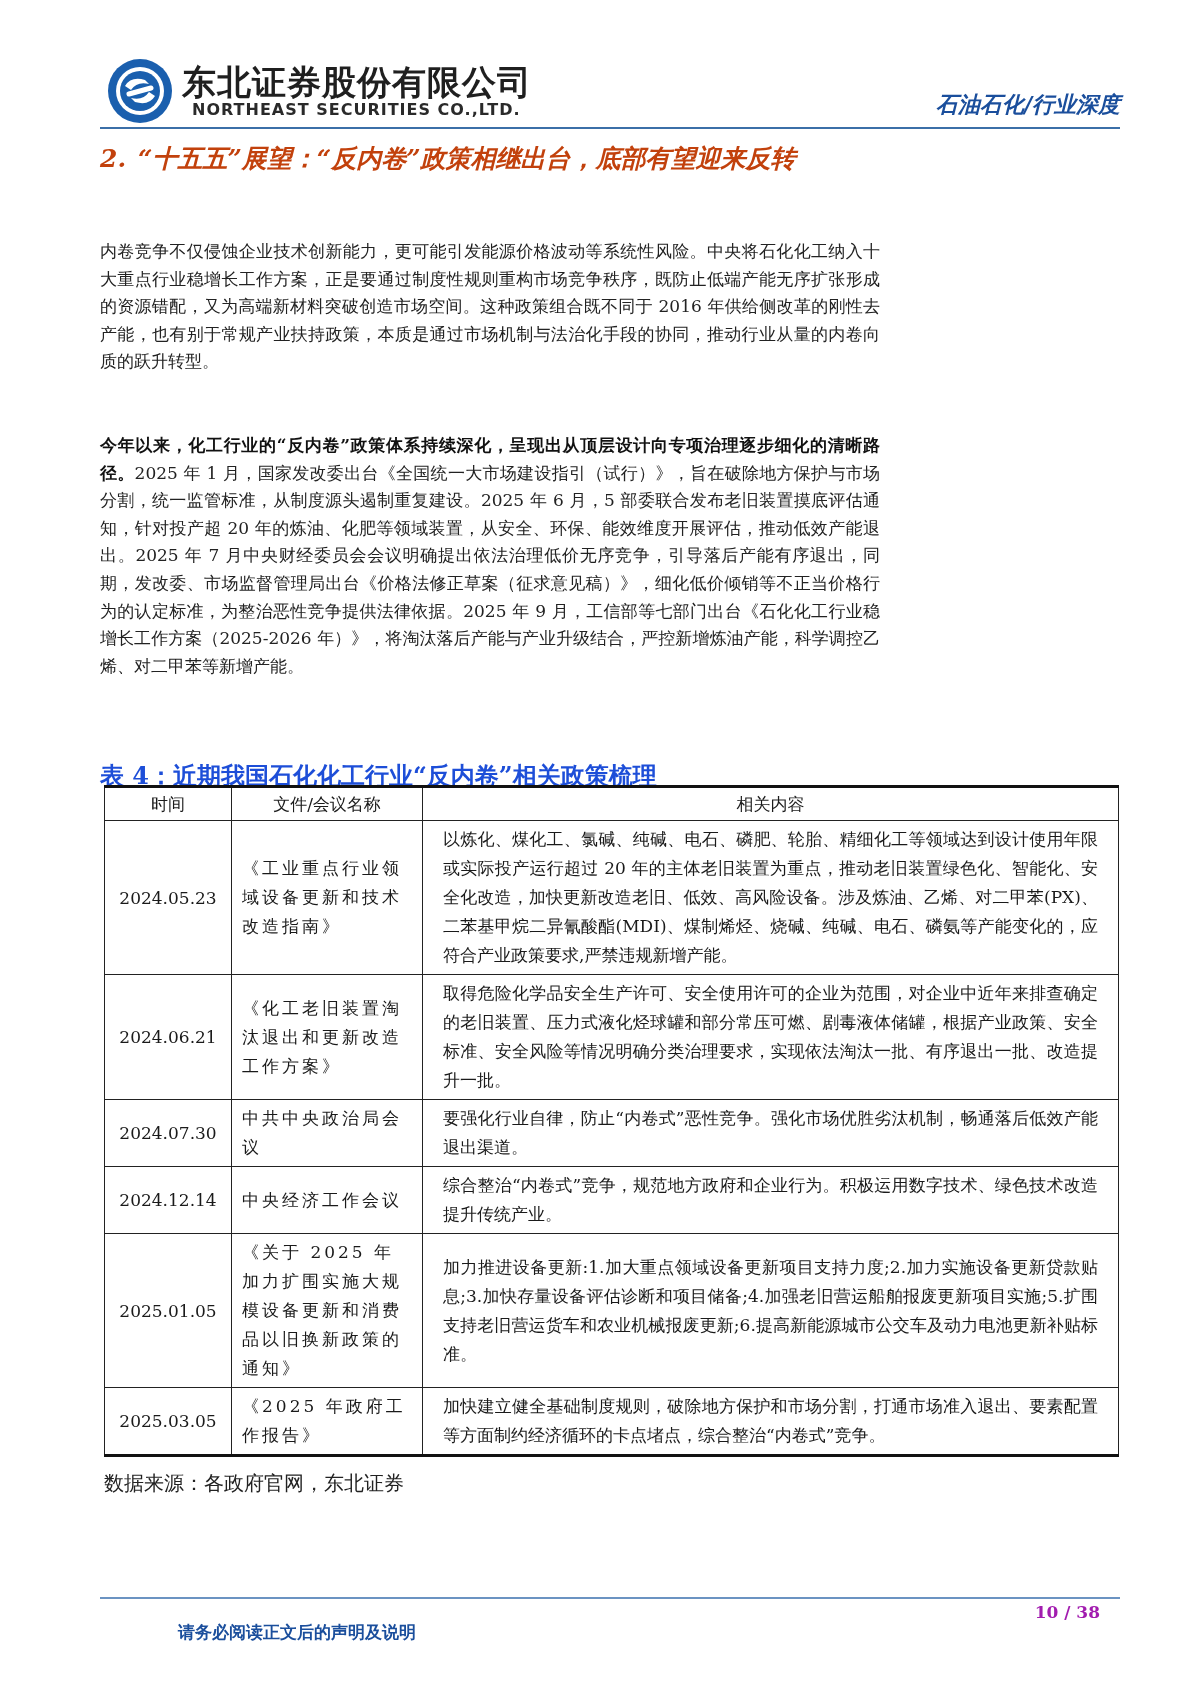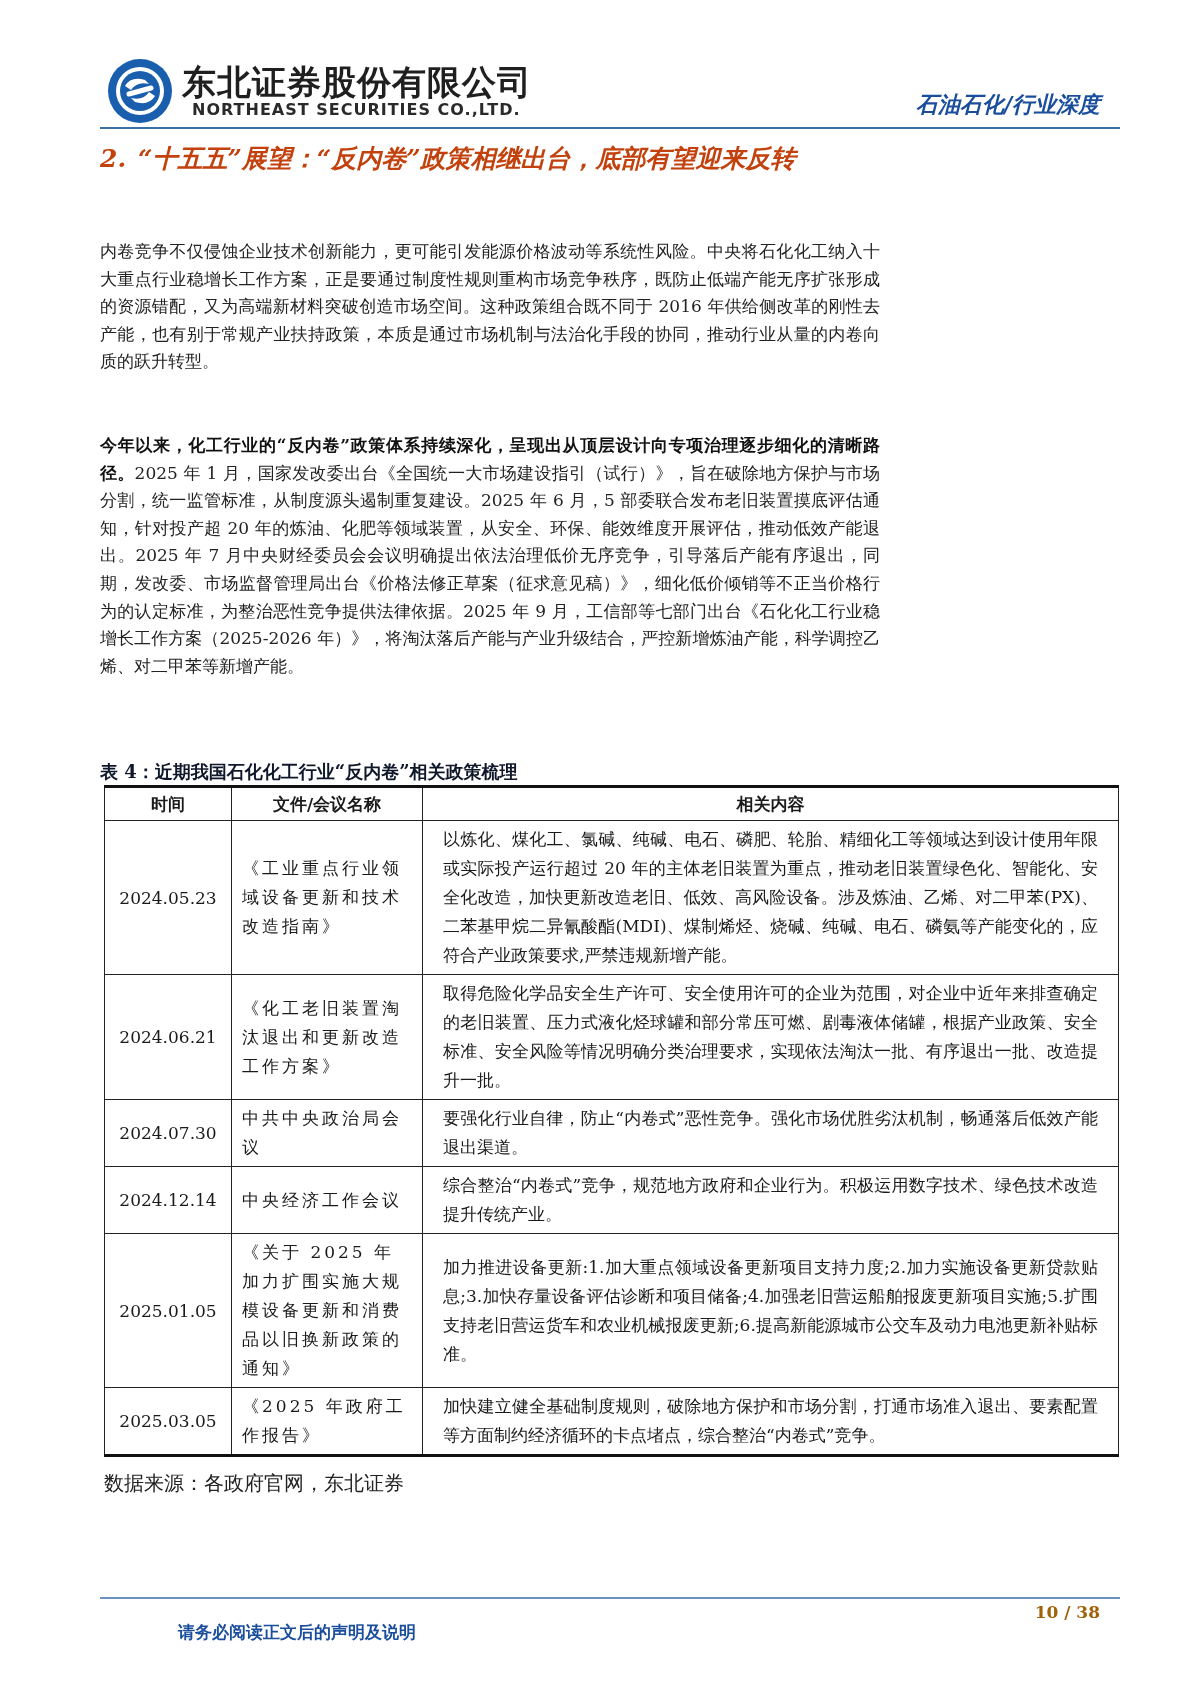--- a/index.html
+++ b/index.html
@@ -2,46 +2,46 @@
 <html><head>
 <meta charset="utf-8">
 <style>
   html, body { margin: 0; padding: 0; background: #ffffff; }
   body { width: 1200px; height: 1698px; position: relative; font-family: "DejaVu Serif", "Liberation Serif", serif; color: #1a1a1a; overflow: hidden; }
 
   .header { position: absolute; left: 100px; top: 48px; width: 1020px; height: 80px; }
   .logo { position: absolute; left: 5px; top: 8px; width: 70px; height: 70px; }
   .brand-cn { position: absolute; left: 82px; top: 12px; font-family: "DejaVu Sans", "Liberation Sans", sans-serif; font-weight: bold; font-size: 34px; letter-spacing: 1px; color: #1f1f1f; }
   .brand-en { position: absolute; left: 92px; top: 52px; font-family: "DejaVu Sans", "Liberation Sans", sans-serif; font-weight: bold; font-size: 16px; letter-spacing: 1px; color: #2a2a2a; }
-  .header-right { position: absolute; right: 20px; top: 42px; font-family: "DejaVu Serif", "Liberation Serif", serif; font-weight: bold; font-style: italic; font-size: 22px; color: #1a4e9c; }
+  .header-right { position: absolute; right: 0; top: 42px; font-family: "DejaVu Serif", "Liberation Serif", serif; font-weight: bold; font-style: italic; font-size: 22px; color: #1a4e9c; }
   .header-line { position: absolute; left: 100px; top: 127px; width: 1020px; height: 2px; background: #3b6fa8; }
 
   .section-title { position: absolute; left: 100px; top: 140px; width: 800px; font-weight: bold; font-size: 25px; line-height: 38px; color: #c2410c; font-style: italic; }
   .section-title .num { display: inline-block; width: 38px; }
   .section-title .rest { }
 
   .para { position: absolute; left: 100px; width: 780px; font-size: 17px; line-height: 27.6px; text-align: justify; color: #222; }
   .para b { color: #111; }
   #p1 { top: 238px; }
   #p2 { top: 432px; }
 
-  .table-caption { position: absolute; left: 100px; top: 760px; font-weight: bold; font-size: 18px; color: #0f172a; }
+  .table-caption { position: absolute; left: 100px; top: 760px; font-weight: bold; font-size: 24px; color: #1d4ed8; }
   .table-wrap { position: absolute; left: 104px; top: 785px; width: 1015px; }
   table { border-collapse: collapse; width: 100%; font-size: 17px; }
   table { border-top: 3px solid #111; border-bottom: 3px solid #111; }
   th, td { border: 1.5px solid #222; vertical-align: middle; }
-  th { font-weight: bold; height: 30px; font-size: 17px; text-align: center; }
+  th { font-weight: normal; height: 30px; font-size: 17px; text-align: center; }
   td.date { width: 110px; text-align: center; padding: 0 8px; font-size: 17px; }
   td.name { width: 170px; padding: 4px 10px; line-height: 29px; letter-spacing: 3px; }
   td.content { padding: 4px 20px; line-height: 29px; text-align: justify; }
   .source { position: absolute; left: 104px; top: 1470px; font-size: 20px; color: #222; }
 
   .footer-line { position: absolute; left: 100px; top: 1597px; width: 1020px; height: 2px; background: #6b93c2; }
   .footer-left { position: absolute; left: 178px; top: 1602px; font-weight: bold; font-size: 17px; color: #1a4e9c; font-family: "DejaVu Sans", "Liberation Sans", sans-serif; margin-top: 19px; }
-  .footer-right { position: absolute; right: 100px; top: 1602px; font-size: 17px; font-weight: bold; color: #a16207; }
+  .footer-right { position: absolute; right: 100px; top: 1602px; font-size: 17px; font-weight: bold; color: #a21caf; }
 </style>
 </head>
 <body>
 
 <div class="header">
   <svg class="logo" viewBox="0 0 70 70">
     <circle cx="35" cy="35" r="32" fill="#1a5fae"></circle>
     <circle cx="35" cy="35" r="24" fill="#ffffff"></circle>
     <circle cx="35" cy="35" r="20" fill="#1a5fae"></circle>
     <path d="M20 30 Q26 20 40 24 L44 28 Q32 25 26 34 Z" fill="#ffffff"></path>

